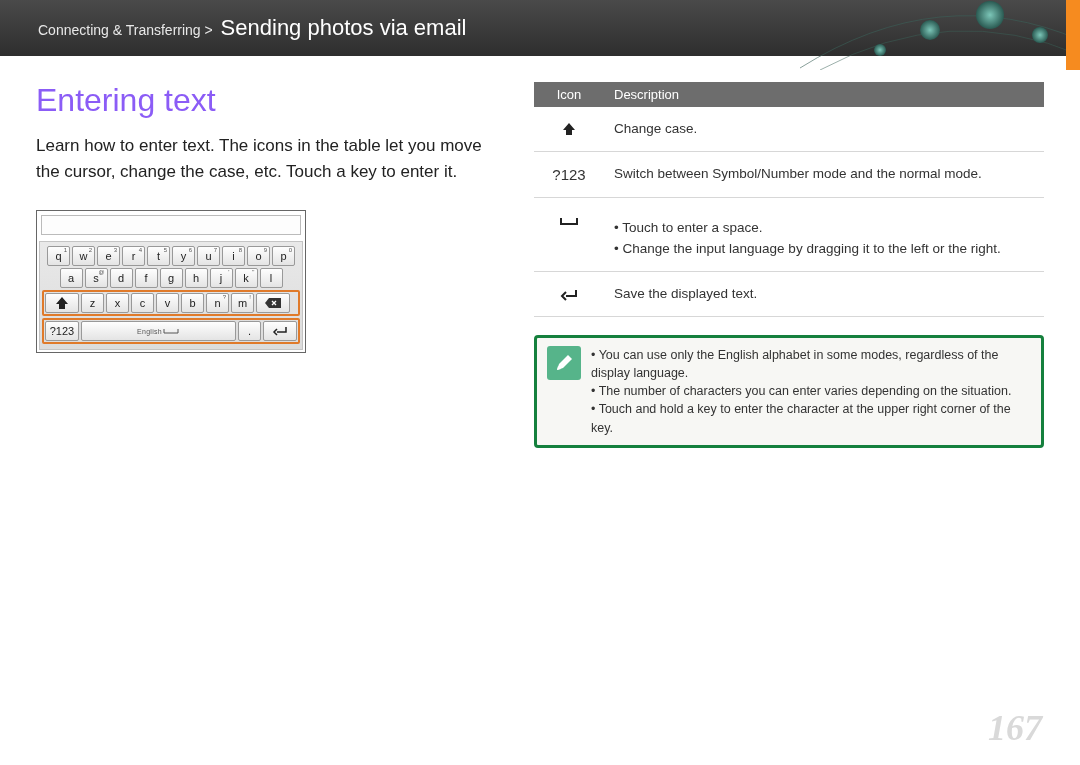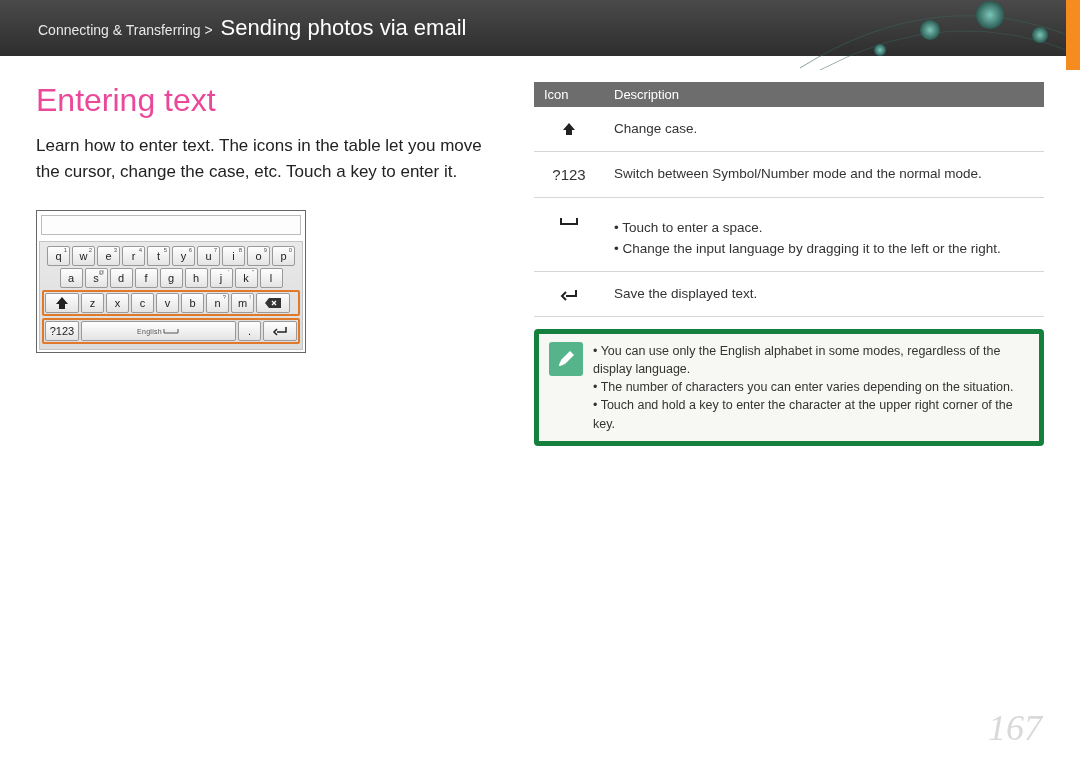--- a/index.html
+++ b/index.html
@@ -48,21 +48,21 @@
 
   .page {
     display: flex;
     padding: 26px 36px 0 36px;
     gap: 28px;
   }
   .col-left { flex: 1; }
   .col-right { width: 510px; }
 
   h2.heading {
-    color: #ec4899;
+    color: #8b5cf6;
     font-weight: 300;
     font-size: 32px;
     margin-bottom: 14px;
   }
   .intro {
     font-size: 17px;
     line-height: 1.5;
     color: #222;
   }
 
@@ -123,41 +123,41 @@
     font-size: 13.5px;
   }
   table.icon-table th {
     background: #6d6d6d;
     color: #fff;
     font-weight: 500;
     text-align: left;
     padding: 5px 10px;
     font-size: 13px;
   }
-  table.icon-table th:first-child { width: 70px; }
+  table.icon-table th:first-child { width: 70px; text-align: center; }
   table.icon-table td {
     padding: 12px 10px;
     border-bottom: 1px solid #d7d7d7;
     vertical-align: top;
     line-height: 1.45;
   }
   table.icon-table td:first-child {
     text-align: center;
     font-weight: 500;
     color: #333;
   }
   .bullets { list-style: none; padding-left: 0; margin-top: 8px; }
   .bullets li::before { content: "• "; }
   .bullets li { margin-bottom: 1px; }
 
   
   .notes {
-    margin-top: 12px;
+    margin-top: 18px;
     background: #f7f7f4;
-    border: 5px solid #15803d;
+    border: 3px solid #15803d;
     border-radius: 4px;
     display: flex;
     padding: 8px 10px;
     gap: 10px;
   }
   .notes-icon {
     width: 34px; height: 34px;
     background: #56b48a;
     border-radius: 3px;
     flex-shrink: 0;
@@ -169,21 +169,21 @@
   .notes ul li::before { content: "• "; }
 
   .page-num {
     position: absolute;
     bottom: 16px;
     right: 38px;
     font-size: 36px;
     font-style: italic;
     color: #d9d9d9;
     font-family: Georgia, serif;
-    font-weight: 400;
+    font-weight: 700;
   }
 
   
   .ic { display:inline-block; vertical-align:middle; }
 </style>
 </head>
 <body>
 
 <div class="header-bar">
   <div class="breadcrumb">

